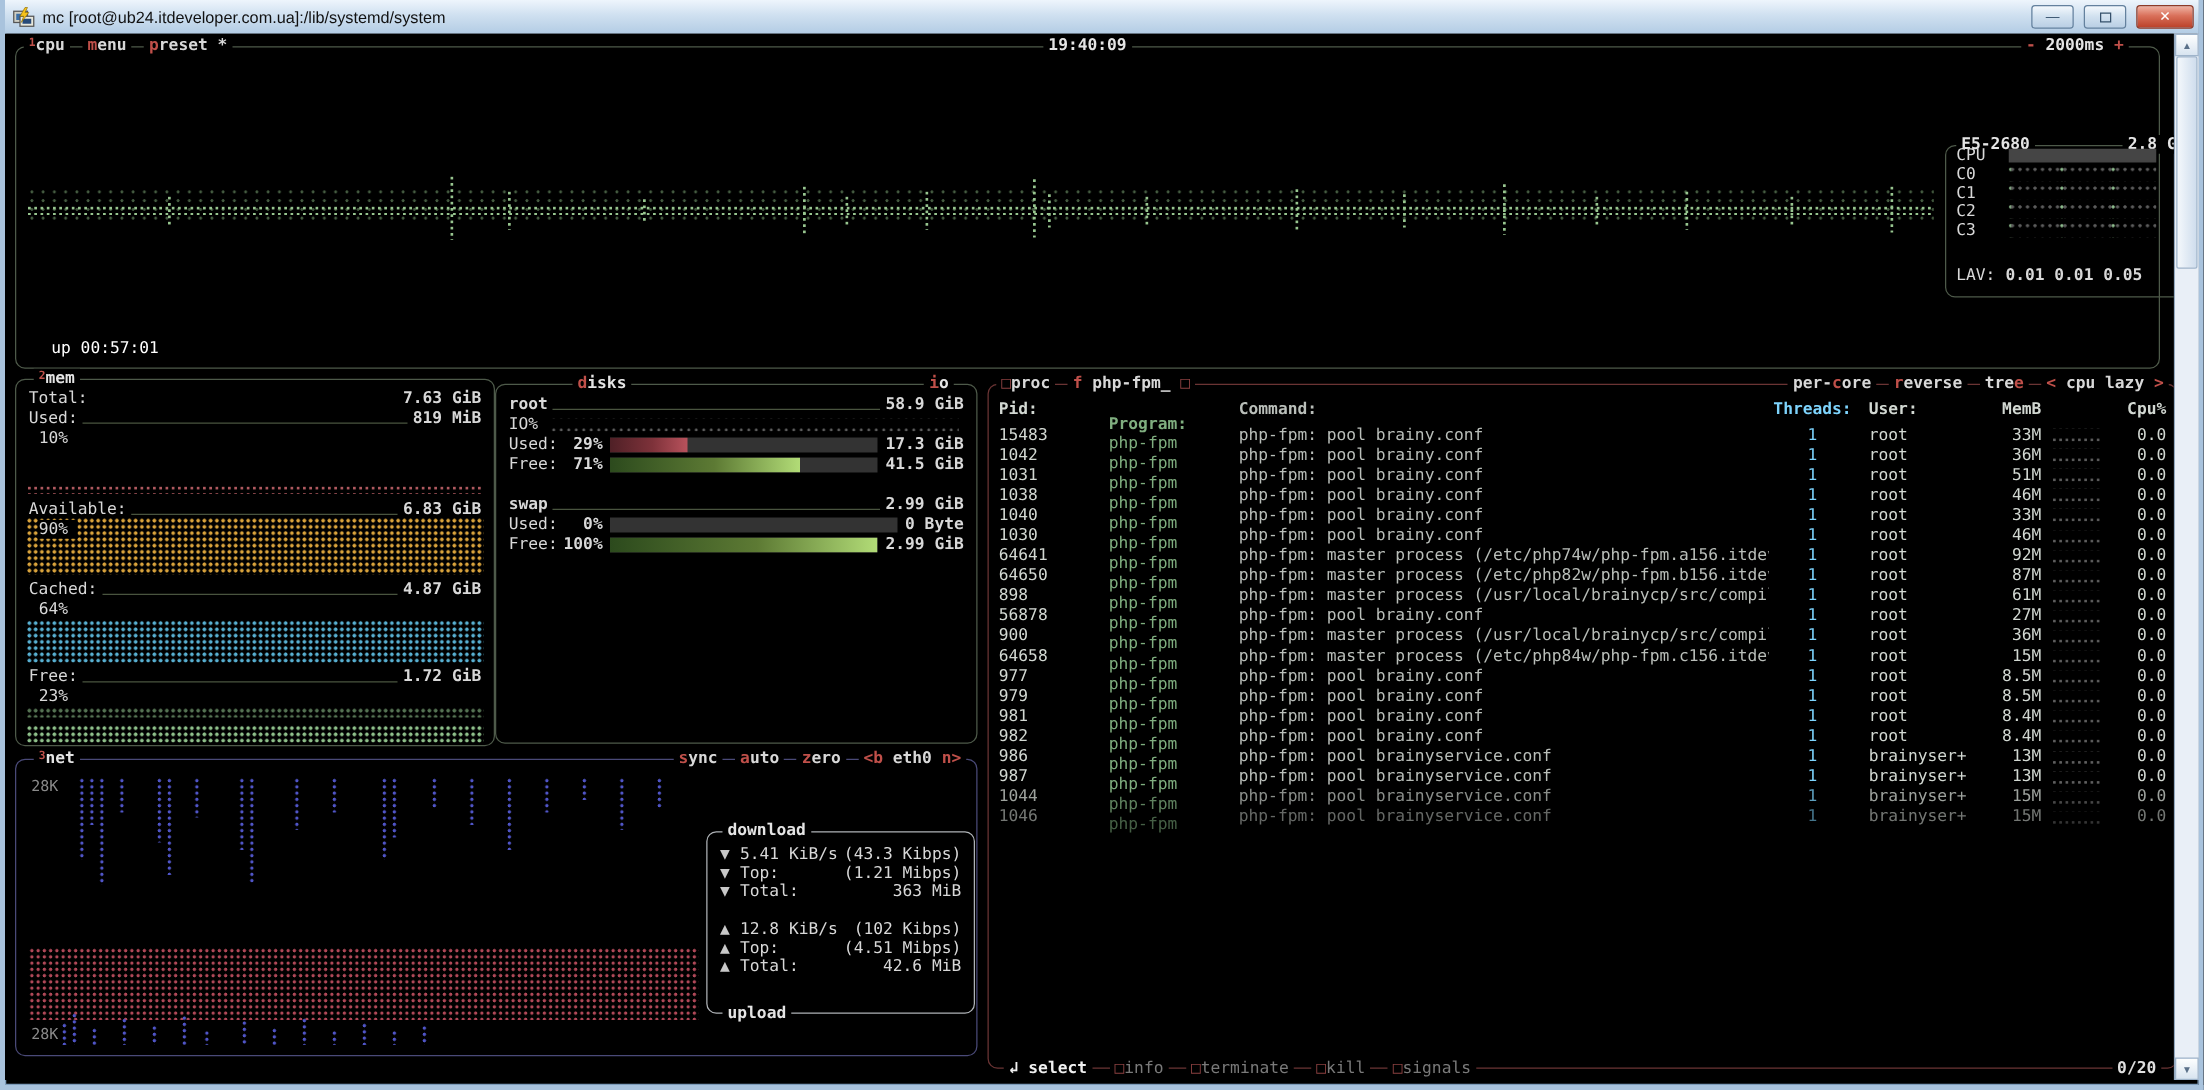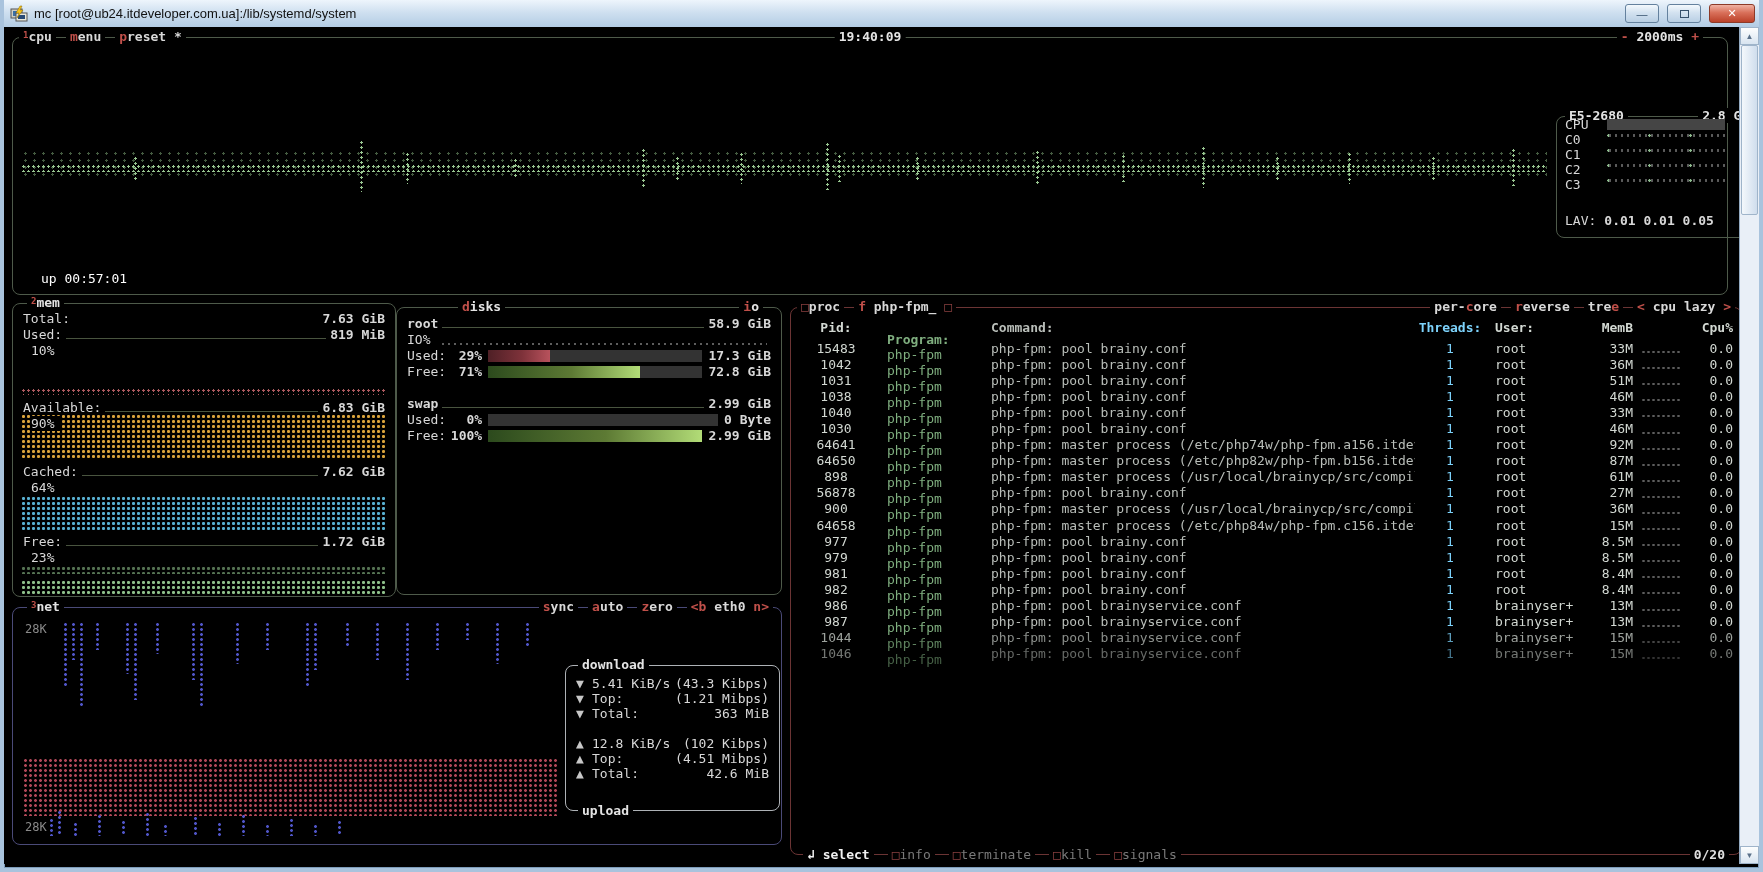--- a/index.html
+++ b/index.html
@@ -65,21 +65,21 @@
   .nred{position:absolute;background-image:radial-gradient(circle,#b04858 1.2px,transparent 1.6px);background-size:5px 5px;}
   .scale-lbl{position:absolute;color:#8a8a8a;font-size:12px;}
   .dlbox{position:absolute;border:1px solid #aeb2b6;border-radius:8px;background:#000;z-index:3;}
   .dl-row{position:absolute;left:10px;right:10px;display:flex;height:14px;align-items:center;white-space:nowrap;}
   .arrow{width:16px;color:#c8c8c8;}
   
   .procbox{border-color:#6b3434;}
   .phead{position:absolute;left:8px;right:8px;top:12px;display:flex;font-weight:bold;color:#e0e0e0;}
   .prows{position:absolute;left:8px;right:8px;top:32px;}
   .prow{display:flex;height:16.1px;align-items:center;cursor:pointer;}
-  .c-pid{width:74px;text-align:center;color:#d2d8d2;}
+  .c-pid{width:74px;text-align:left;color:#d2d8d2;}
   .c-prog{width:104px;padding-left:14px;color:#7fae7f;margin-top:12px;}
   .c-cmd{flex:1;padding-left:14px;color:#b9beb9;overflow:hidden;white-space:nowrap;}
   .c-thr{width:70px;text-align:center;color:#7dd3fc;}
   .c-user{width:96px;padding-left:10px;color:#d2d8d2;}
   .c-mem{width:52px;text-align:right;color:#d2d8d2;}
   .c-ldr{width:52px;display:flex;align-items:center;}
   .c-ldr span{width:40px;height:10px;margin-left:8px;background-image:radial-gradient(circle,#5d5d5d 1px,transparent 1.4px);background-size:5px 10px;background-position:0 4px;}
   .c-cpu{width:48px;text-align:right;color:#d2d8d2;}
   .prow.dim1{opacity:.75;}
   .prow.dim2{opacity:.55;}
@@ -222,21 +222,21 @@
             <span class="val">6.83 GiB</span>
           </div>
       <div class="g-orange" style="left:8px;right:8px;top:110px;height:46px;"></div>
       <div class="row" style="top:112px;z-index:2;">
             <span class="pct-chip" style="margin-left:8px;">90%</span>
           </div>
 
       <div class="row" style="top:160px;">
             <span>Cached:</span>
             <span class="lead"></span>
-            <span class="val">7.62 GiB</span>
+            <span class="val">4.87 GiB</span>
           </div>
       <div class="row" style="top:176px;">
             <span class="pct-chip" style="margin-left:8px;">64%</span>
           </div>
       <div class="g-cyan" style="left:8px;right:8px;top:192px;height:34px;"></div>
 
       <div class="row" style="top:230px;">
             <span>Free:</span>
             <span class="lead"></span>
             <span class="val">1.72 GiB</span>
@@ -268,21 +268,21 @@
               <span class="dfill red" style="width:29%;"></span>
             </span>
         <span class="val">17.3 GiB</span>
       </div>
       <div class="row" style="top:56px;">
         <span>Free:</span>
         <span class="val" style="width:36px;text-align:right;">71%</span>
         <span class="dbar">
               <span class="dfill green" style="width:71%;"></span>
             </span>
-        <span class="val">72.8 GiB</span>
+        <span class="val">41.5 GiB</span>
       </div>
 
       <div class="row" style="top:88px;">
             <span class="val">swap</span>
             <span class="lead"></span>
             <span class="val">2.99 GiB</span>
           </div>
       <div class="row" style="top:104px;">
         <span>Used:</span>
         <span class="val" style="width:36px;text-align:right;">0%</span>

